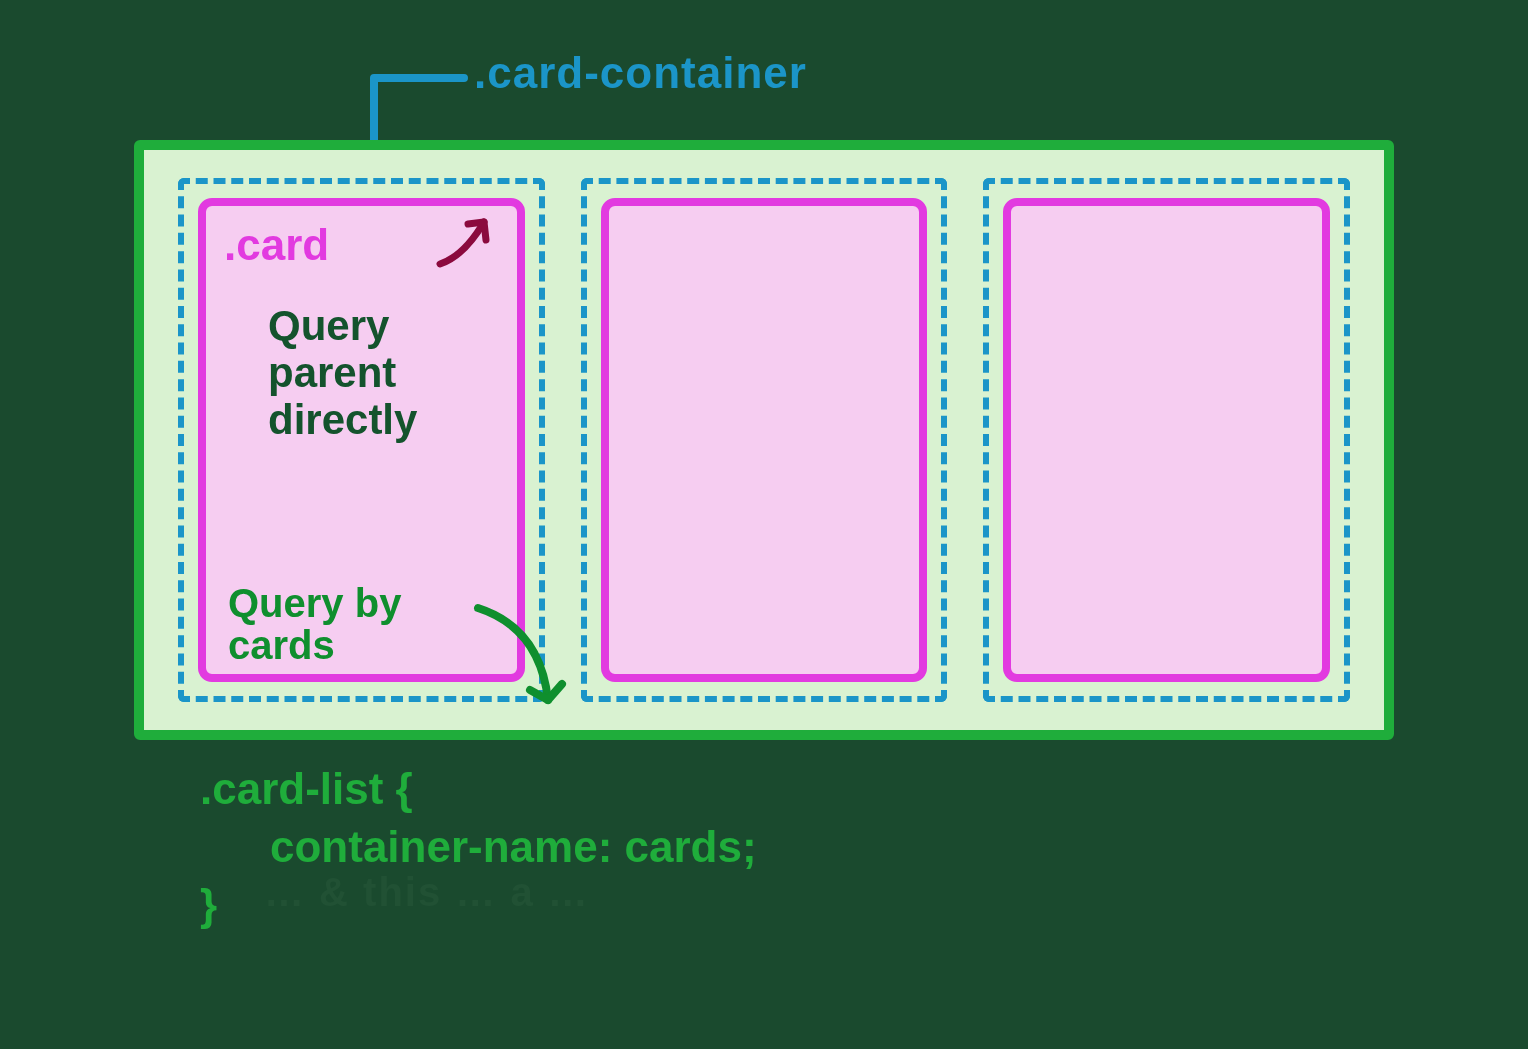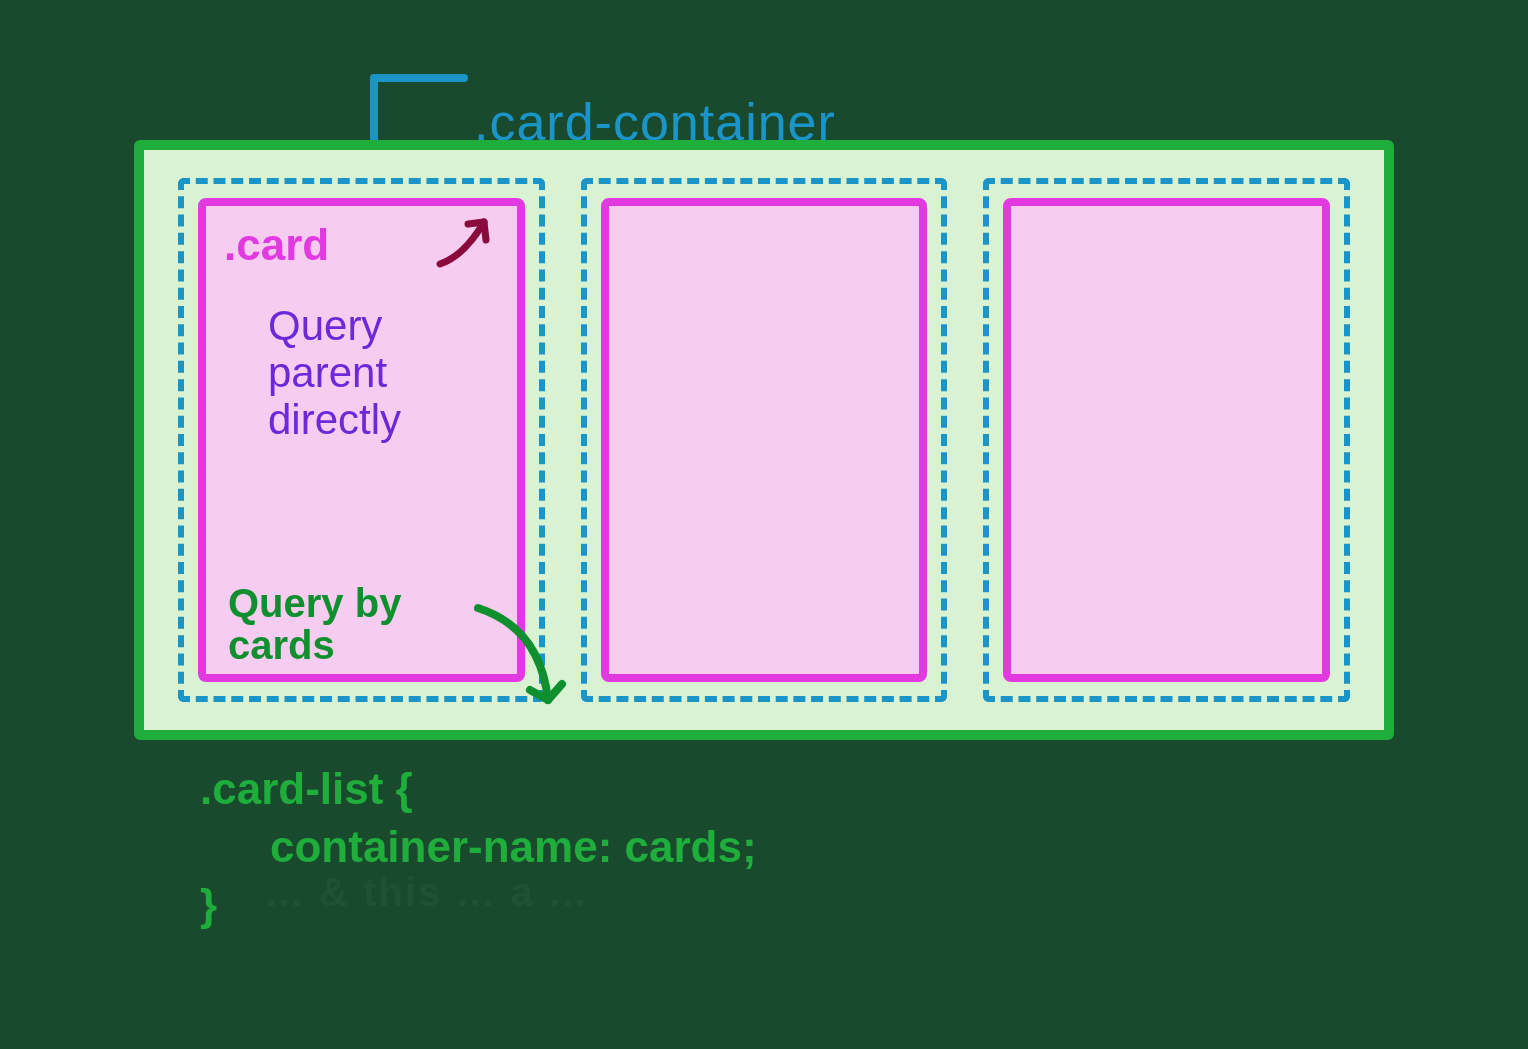--- a/index.html
+++ b/index.html
@@ -17,24 +17,23 @@
     width: 1400px;
     height: 960px;
   }
 
   
   .label-card-container {
     position: absolute;
     top: 8px;
     left: 410px;
     color: #1b95c8;
-    font-size: 52px;
-    font-weight: 400;
+    font-size: 44px;
+    font-weight: 700;
     letter-spacing: 1px;
-    margin-top: 44px;
   }
   .pointer-blue {
     position: absolute;
     top: 18px;
     left: 300px;
   }
 
   
   .card-list {
     position: absolute;
@@ -55,21 +54,21 @@
     border: 6px dashed #1b95c8;
     border-radius: 6px;
     padding: 14px;
     display: flex;
   }
 
   .card {
     flex: 1;
     background: #f6cdf1;
     border: 8px solid #e23ae0;
-    border-radius: 8px;
+    border-radius: 14px;
     position: relative;
   }
 
   
   .card-1 .c-label-card {
     position: absolute;
     top: 14px;
     left: 18px;
     color: #e23ae0;
     font-weight: 800;
@@ -77,22 +76,22 @@
   }
   .card-1 .arrow-up {
     position: absolute;
     top: -2px;
     left: 228px;
   }
   .card-1 .text-query-parent {
     position: absolute;
     top: 96px;
     left: 62px;
-    color: #6d28d9;
-    font-weight: 400;
+    color: #14532d;
+    font-weight: 700;
     font-size: 42px;
     line-height: 1.12;
   }
   .card-1 .text-query-by-name {
     position: absolute;
     bottom: 8px;
     left: 22px;
     color: #0f8f2e;
     font-weight: 800;
     font-size: 40px;

